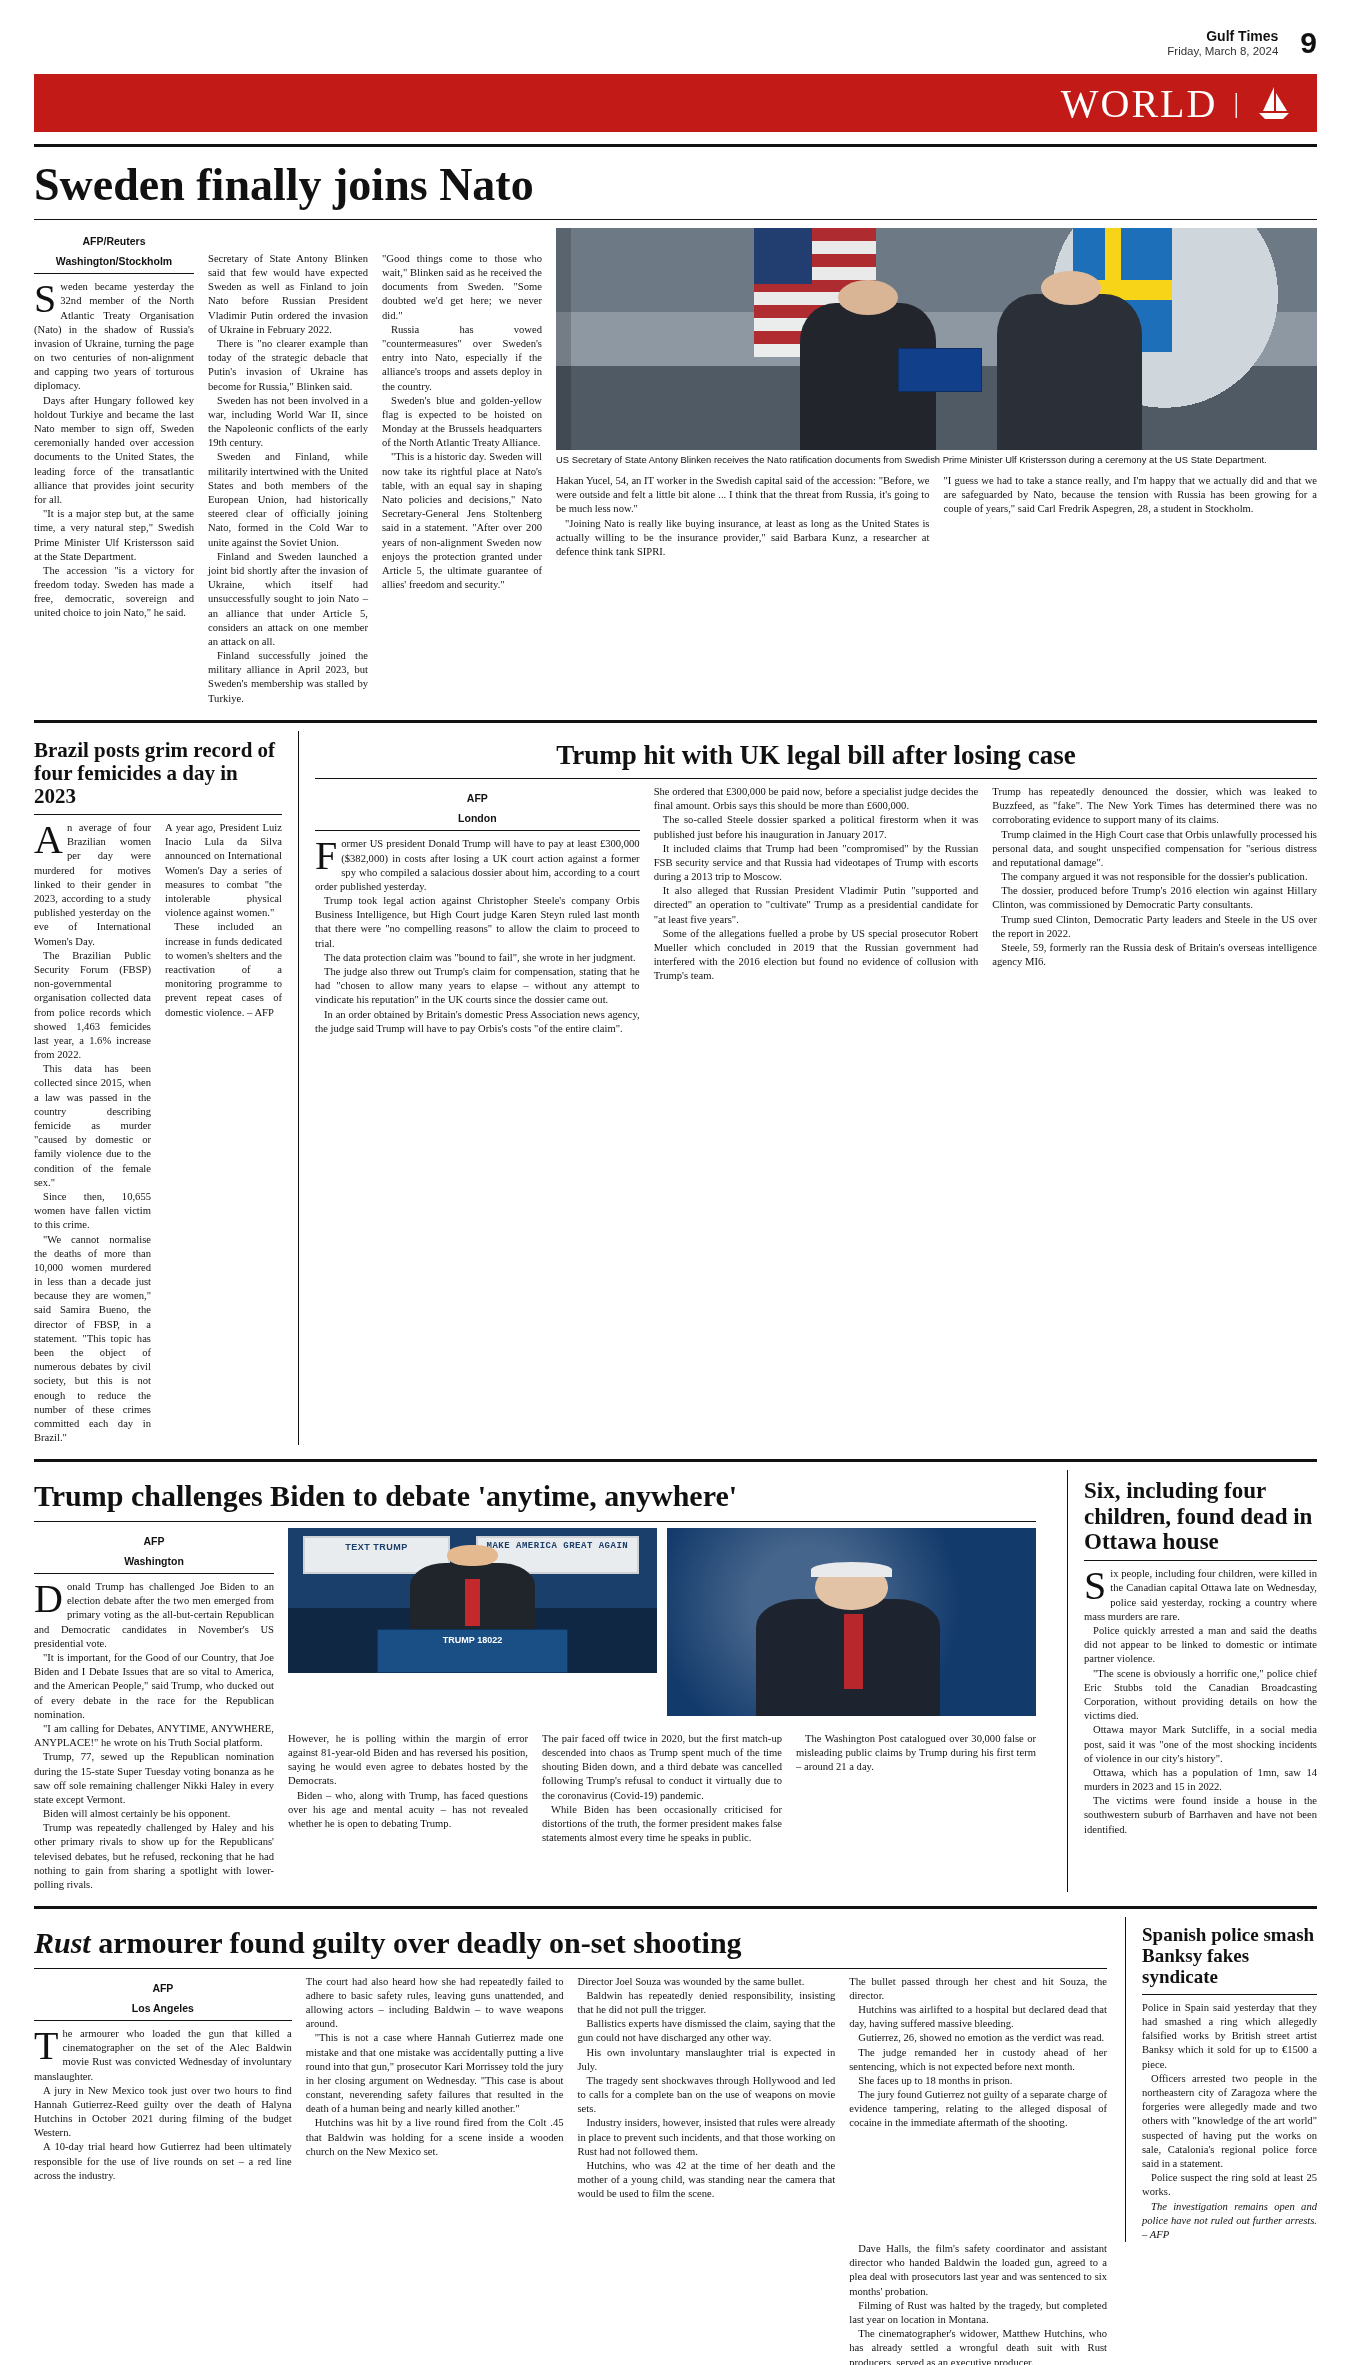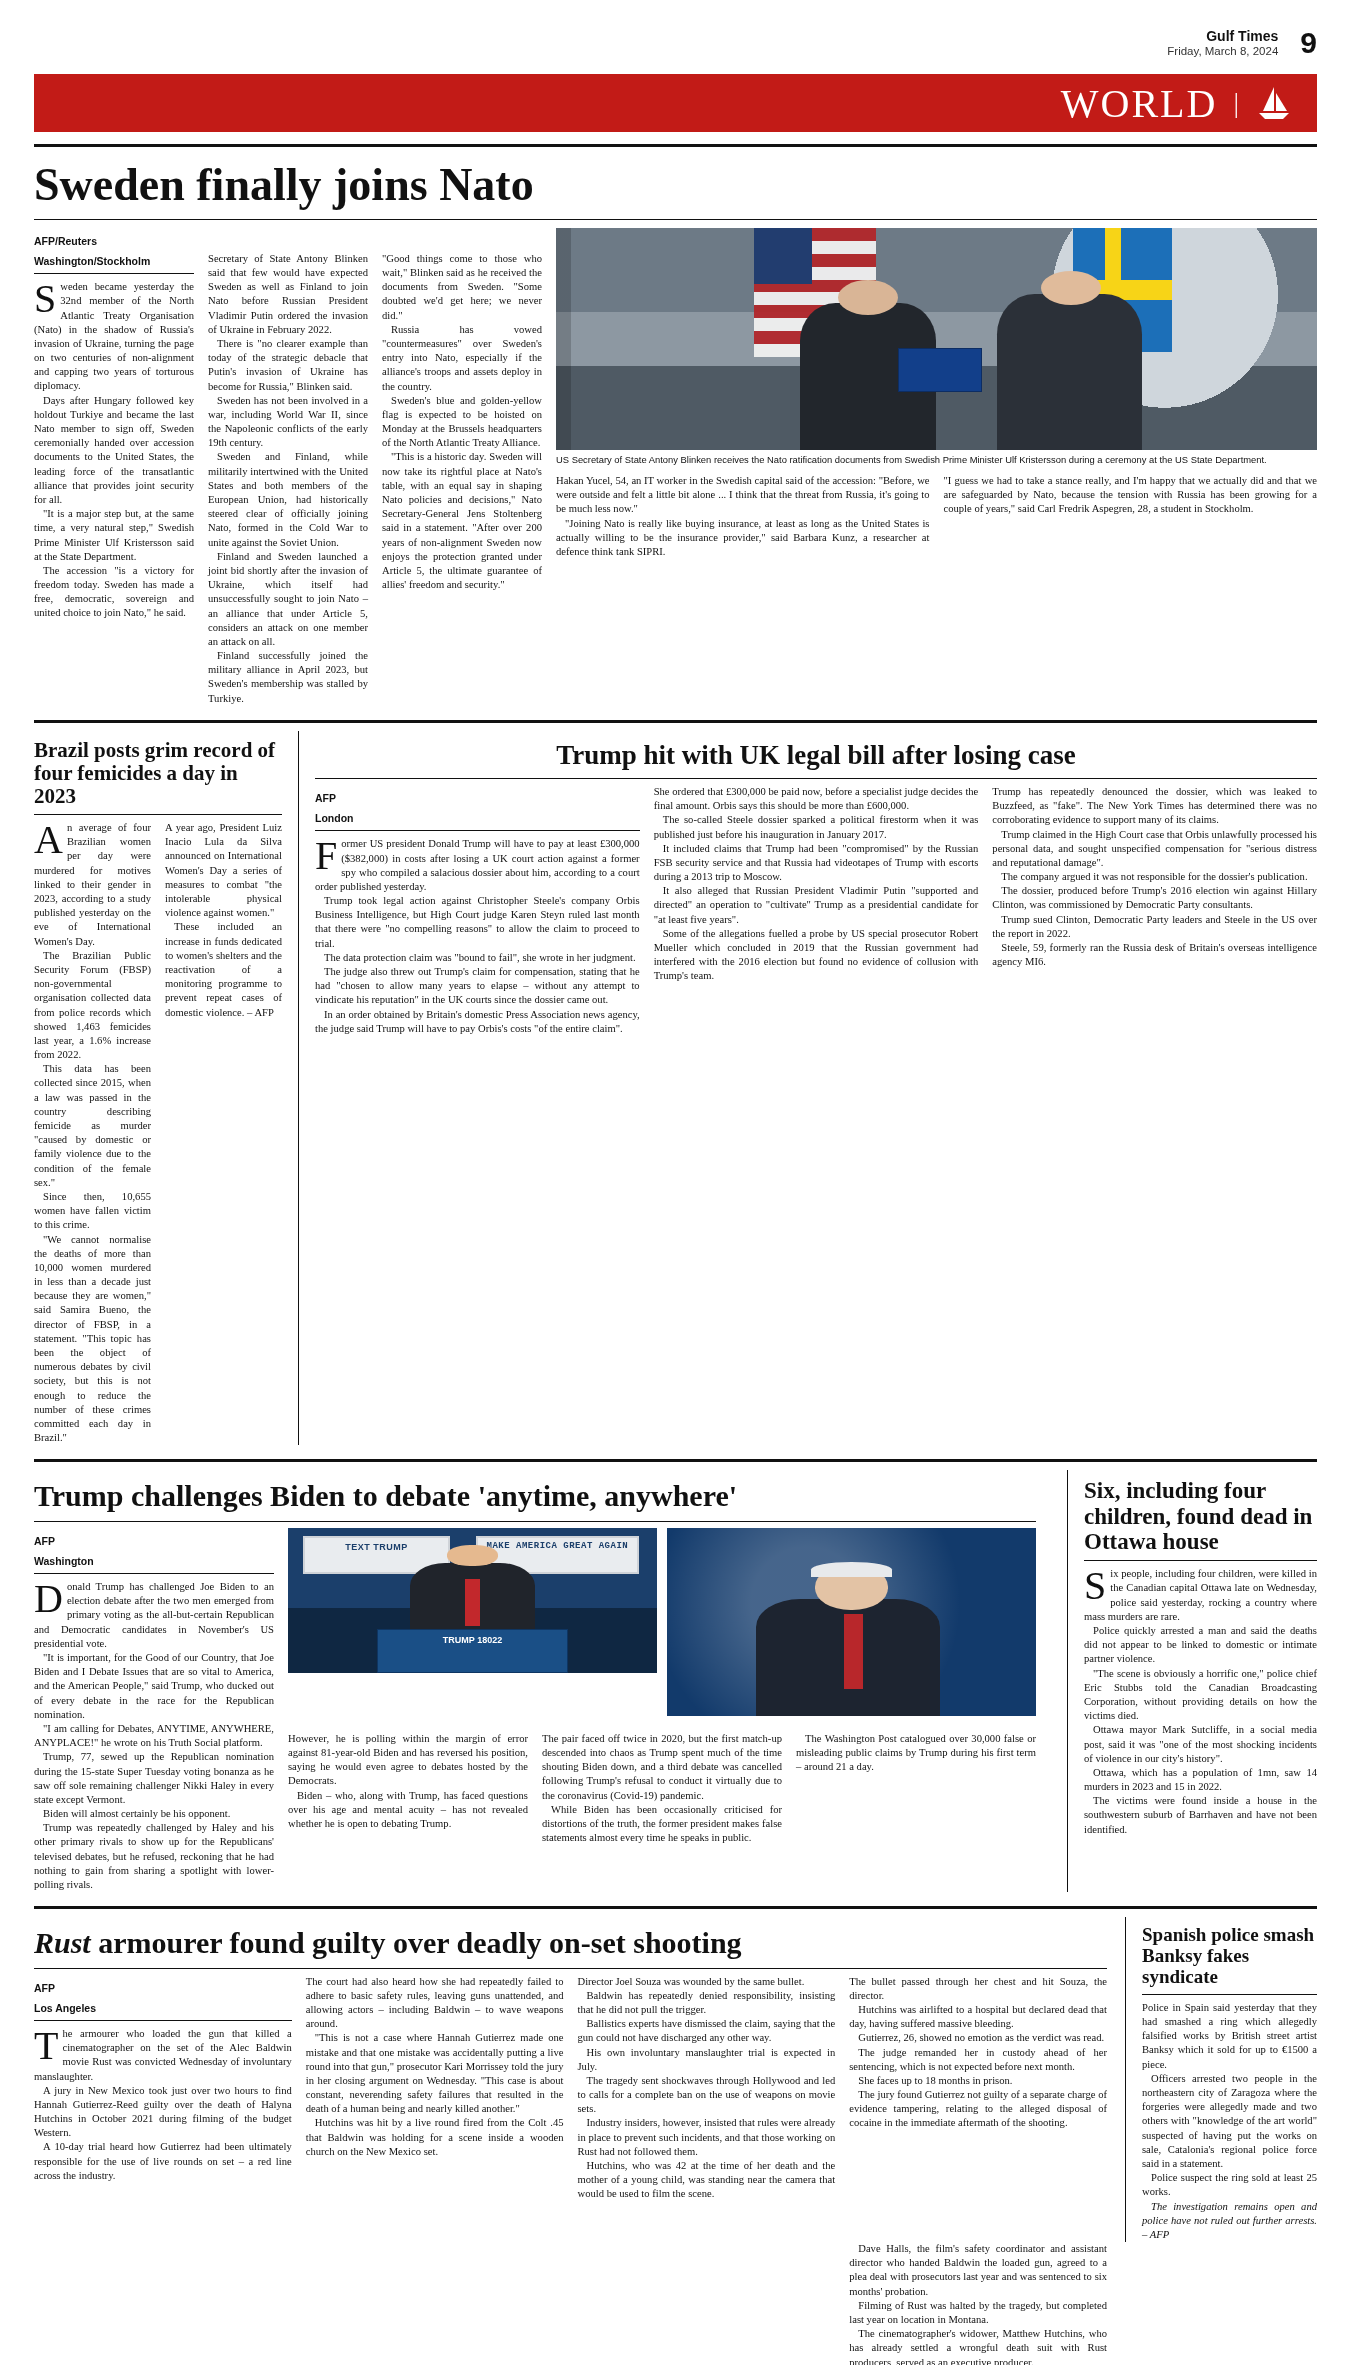--- a/index.html
+++ b/index.html
@@ -44,21 +44,21 @@
     line-height: 1.08;
     margin: 10px 0 8px 0;
   }
   h3.story-title {
     font-family: "Liberation Serif", serif;
     font-weight: bold;
     font-size: 21px;
     line-height: 1.1;
     margin: 8px 0 6px 0;
   }
-  .byline { font-family: "Liberation Sans", sans-serif; font-size: 10.5px; font-weight: bold; line-height: 1.35; margin: 6px 0 0 0; }
+  .byline { font-family: "Liberation Sans", sans-serif; font-size: 10.5px; font-weight: bold; line-height: 1.35; margin: 6px 0 0 0; text-align: center; }
   .byline-rule { border-top: 1px solid #111; margin: 5px 0 6px 0; }
   p.body {
     font-family: "Liberation Serif", serif;
     font-size: 10.6px;
     line-height: 1.34;
     text-align: justify;
     margin: 0;
     text-indent: 9px;
     hyphens: auto;
   }

